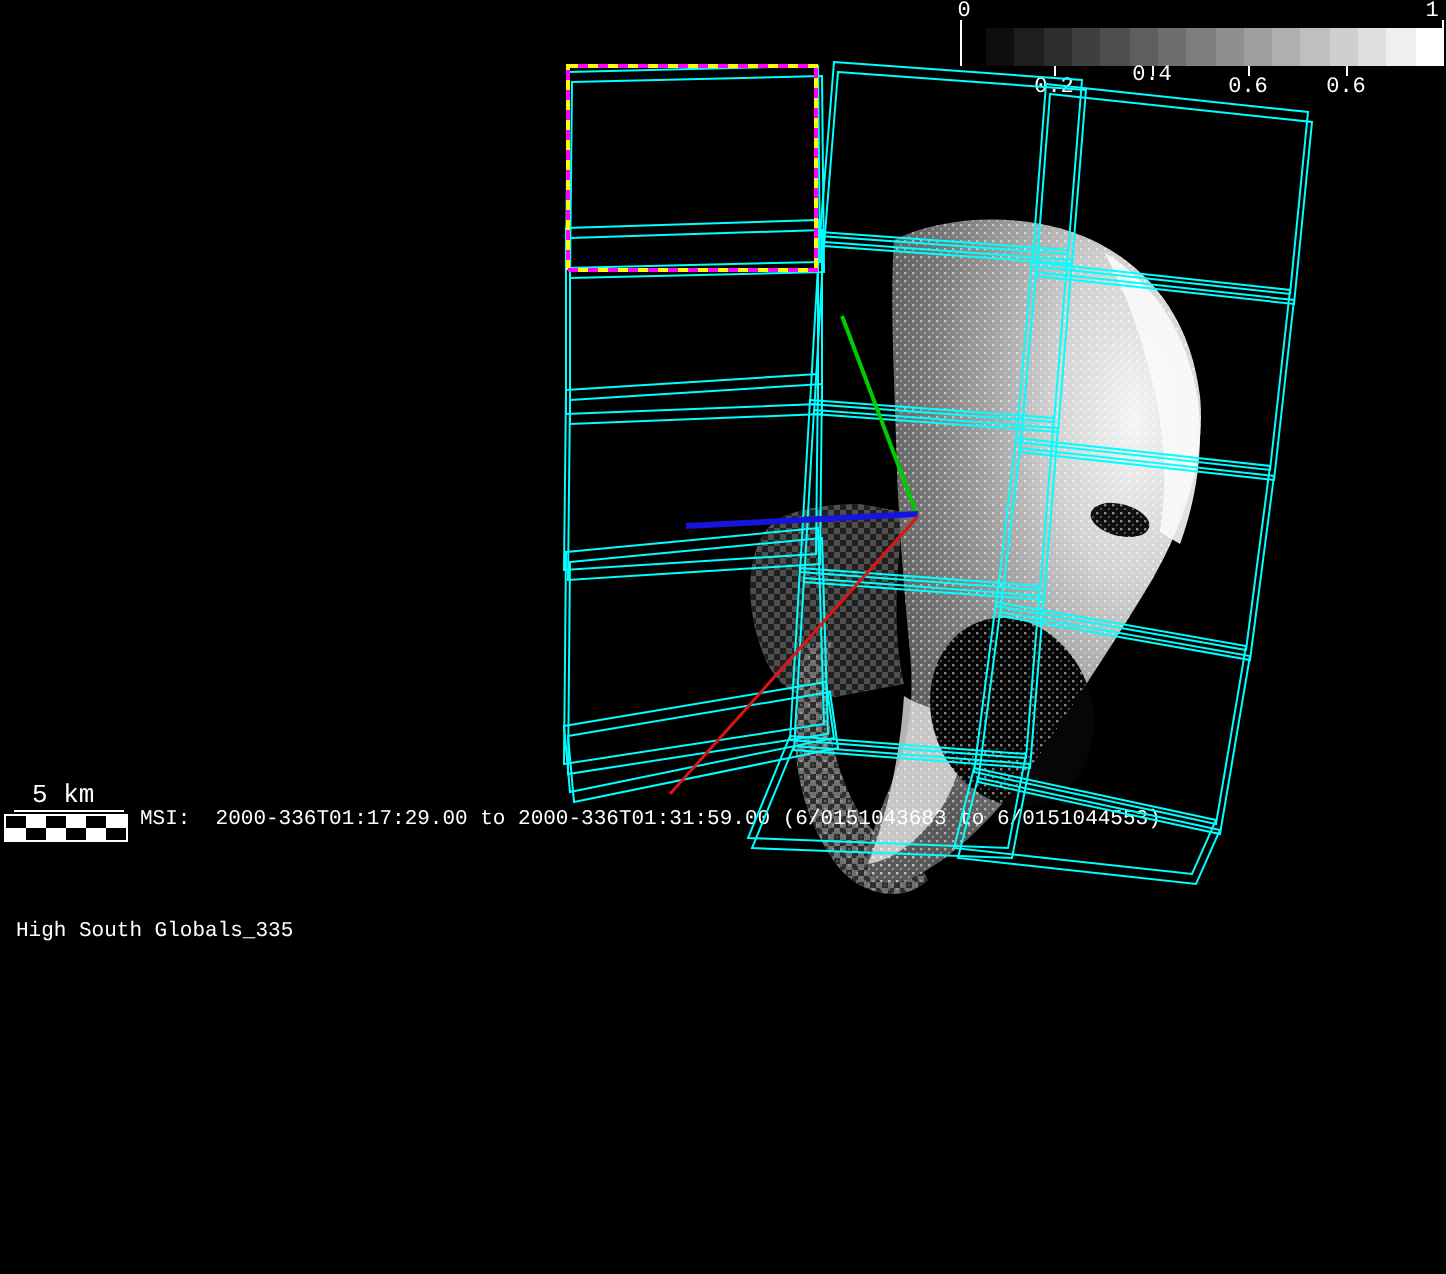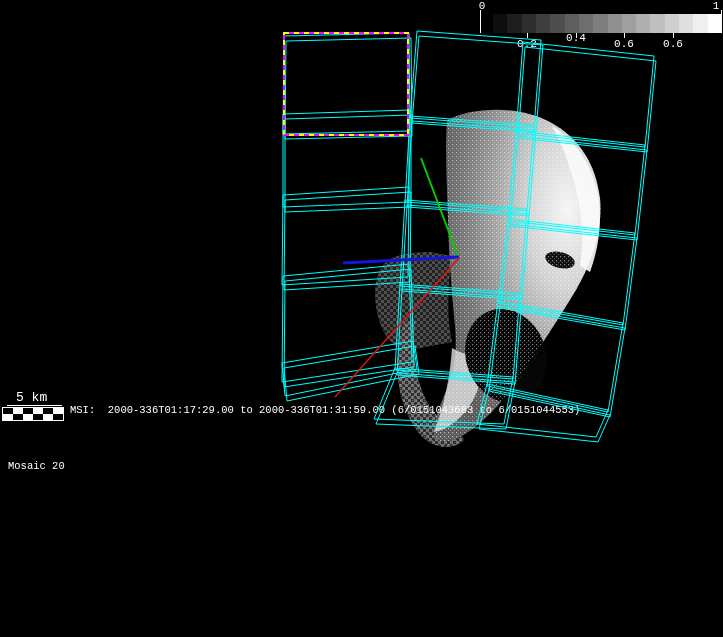--- a/index.html
+++ b/index.html
@@ -105,21 +105,21 @@
         <div style="background: rgb(0, 0, 0);"></div>
         <div style="background: rgb(255, 255, 255);"></div>
         <div style="background: rgb(0, 0, 0);"></div>
         <div style="background: rgb(255, 255, 255);"></div>
         <div style="background: rgb(0, 0, 0);"></div>
       </div>
   </div>
 
   <div class="status">MSI:  2000-336T01:17:29.00 to 2000-336T01:31:59.00 (6/0151043683 to 6/0151044553)</div>
   <div class="info">
-    <div>Mosaic 20</div>
+    <div>High South Globals_335</div>
   </div>
 
   <svg class="layer" id="overlay-layer">
       <polygon points="284,36 409,33 410,131 283,134" fill="none" stroke="#00ffff" stroke-width="1"></polygon>
       <polygon points="286,41 411,38 412,136 285,139" fill="none" stroke="#00ffff" stroke-width="1"></polygon>
       <polygon points="283,114 409,110 409,202 283,207" fill="none" stroke="#00ffff" stroke-width="1"></polygon>
       <polygon points="285,119 411,115 411,207 285,212" fill="none" stroke="#00ffff" stroke-width="1"></polygon>
       <polygon points="283,195 409,187 408,277 282,285" fill="none" stroke="#00ffff" stroke-width="1"></polygon>
       <polygon points="285,200 411,192 410,282 284,290" fill="none" stroke="#00ffff" stroke-width="1"></polygon>
       <polygon points="283,276 409,264 412,362 282,382" fill="none" stroke="#00ffff" stroke-width="1"></polygon>

